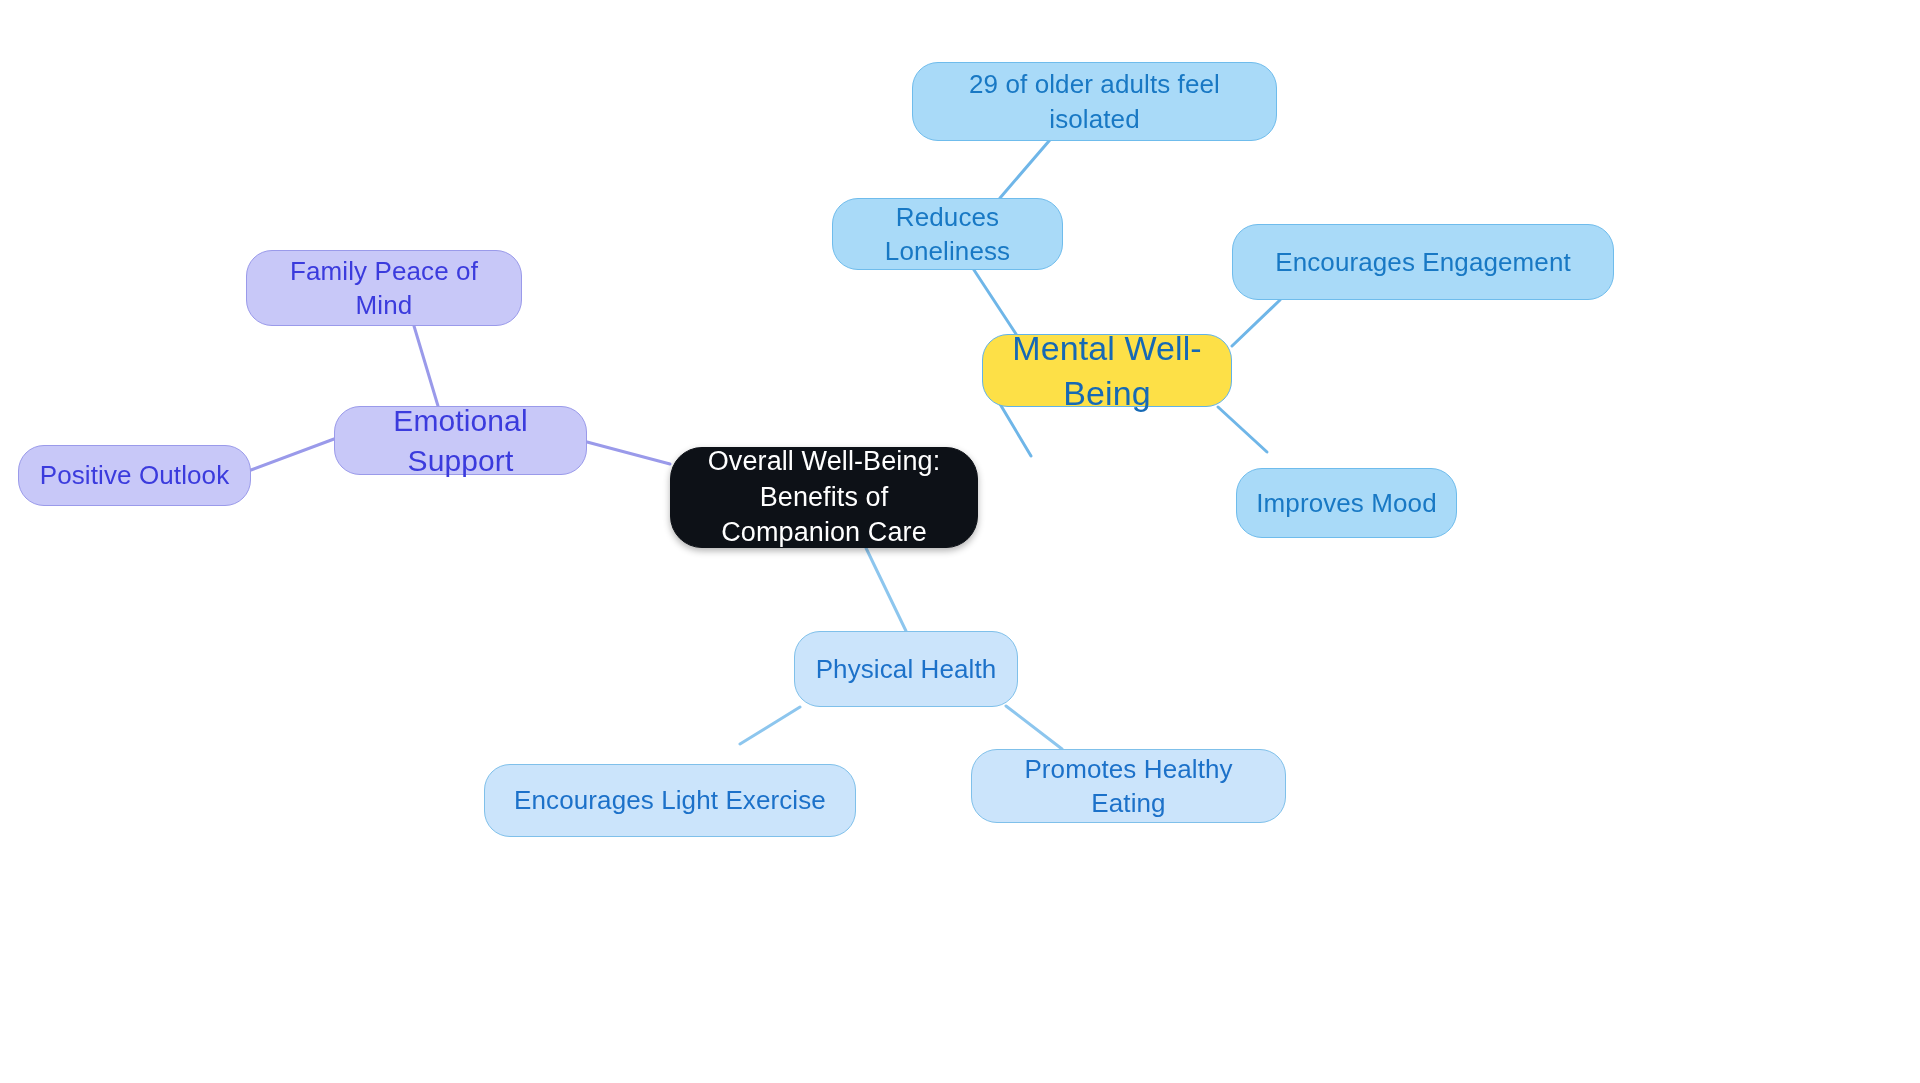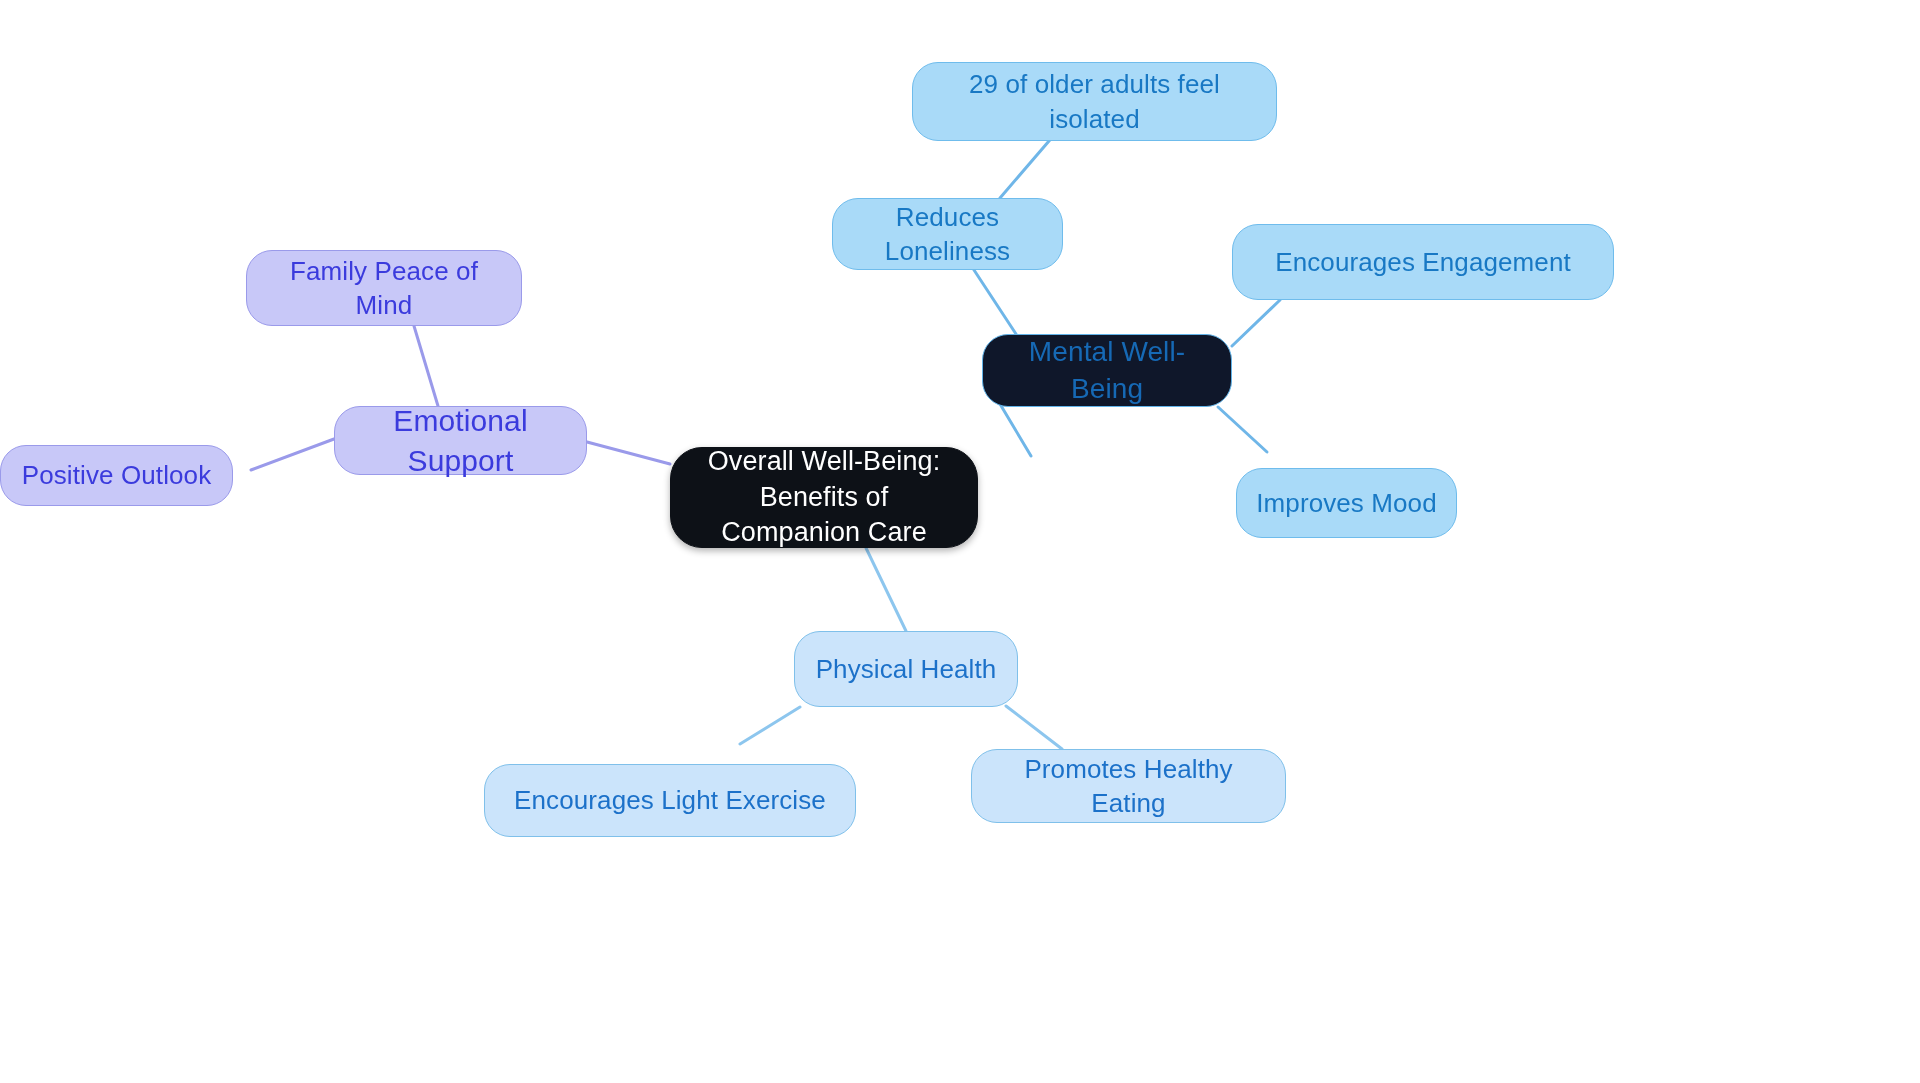--- a/index.html
+++ b/index.html
@@ -46,24 +46,24 @@
   }
   .node-root {
     background: #0d1117;
     border-color: #0d1117;
     color: #ffffff;
     font-size: 27px;
     border-radius: 32px;
     box-shadow: 0 3px 7px rgba(0,0,0,0.30);
   }
   .node-blue-mid {
-    background: #0f172a;
+    background: #fde047;
     border-color: #62b3e8;
     color: #1669b5;
-    font-size: 28px;
+    font-size: 34px;
   }
   .node-blue-leaf {
     background: #a9daf8;
     border-color: #6fbcec;
     color: #1878c4;
     font-size: 26px;
   }
   .node-blue-pale {
     background: #cbe4fb;
     border-color: #7fc0ea;
@@ -107,15 +107,15 @@
       <div class="node node-blue-mid" style="left: 982px; top: 334px; width: 250px; height: 73px;">Mental Well-Being</div>
       <div class="node node-blue-leaf" style="left: 832px; top: 198px; width: 231px; height: 72px;">Reduces Loneliness</div>
       <div class="node node-blue-leaf" style="left: 912px; top: 55px; width: 365px; height: 79px; margin-top: 7px;">29 of older adults feel isolated</div>
       <div class="node node-blue-leaf" style="left: 1232px; top: 224px; width: 382px; height: 76px;">Encourages Engagement</div>
       <div class="node node-blue-leaf" style="left: 1236px; top: 468px; width: 221px; height: 70px;">Improves Mood</div>
       <div class="node node-blue-pale" style="left: 794px; top: 631px; width: 224px; height: 76px;">Physical Health</div>
       <div class="node node-blue-pale" style="left: 484px; top: 764px; width: 372px; height: 73px;">Encourages Light Exercise</div>
       <div class="node node-blue-pale" style="left: 971px; top: 749px; width: 315px; height: 74px;">Promotes Healthy Eating</div>
       <div class="node node-purple-mid" style="left: 334px; top: 406px; width: 253px; height: 69px;">Emotional Support</div>
       <div class="node node-purple-leaf" style="left: 246px; top: 250px; width: 276px; height: 76px;">Family Peace of Mind</div>
-      <div class="node node-purple-leaf" style="left: 0; top: 445px; width: 233px; height: 61px;">Positive Outlook</div>
+      <div class="node node-purple-leaf" style="left: 18px; top: 445px; width: 233px; height: 61px;">Positive Outlook</div>
     </div>
 </div>
 
 </body></html>

